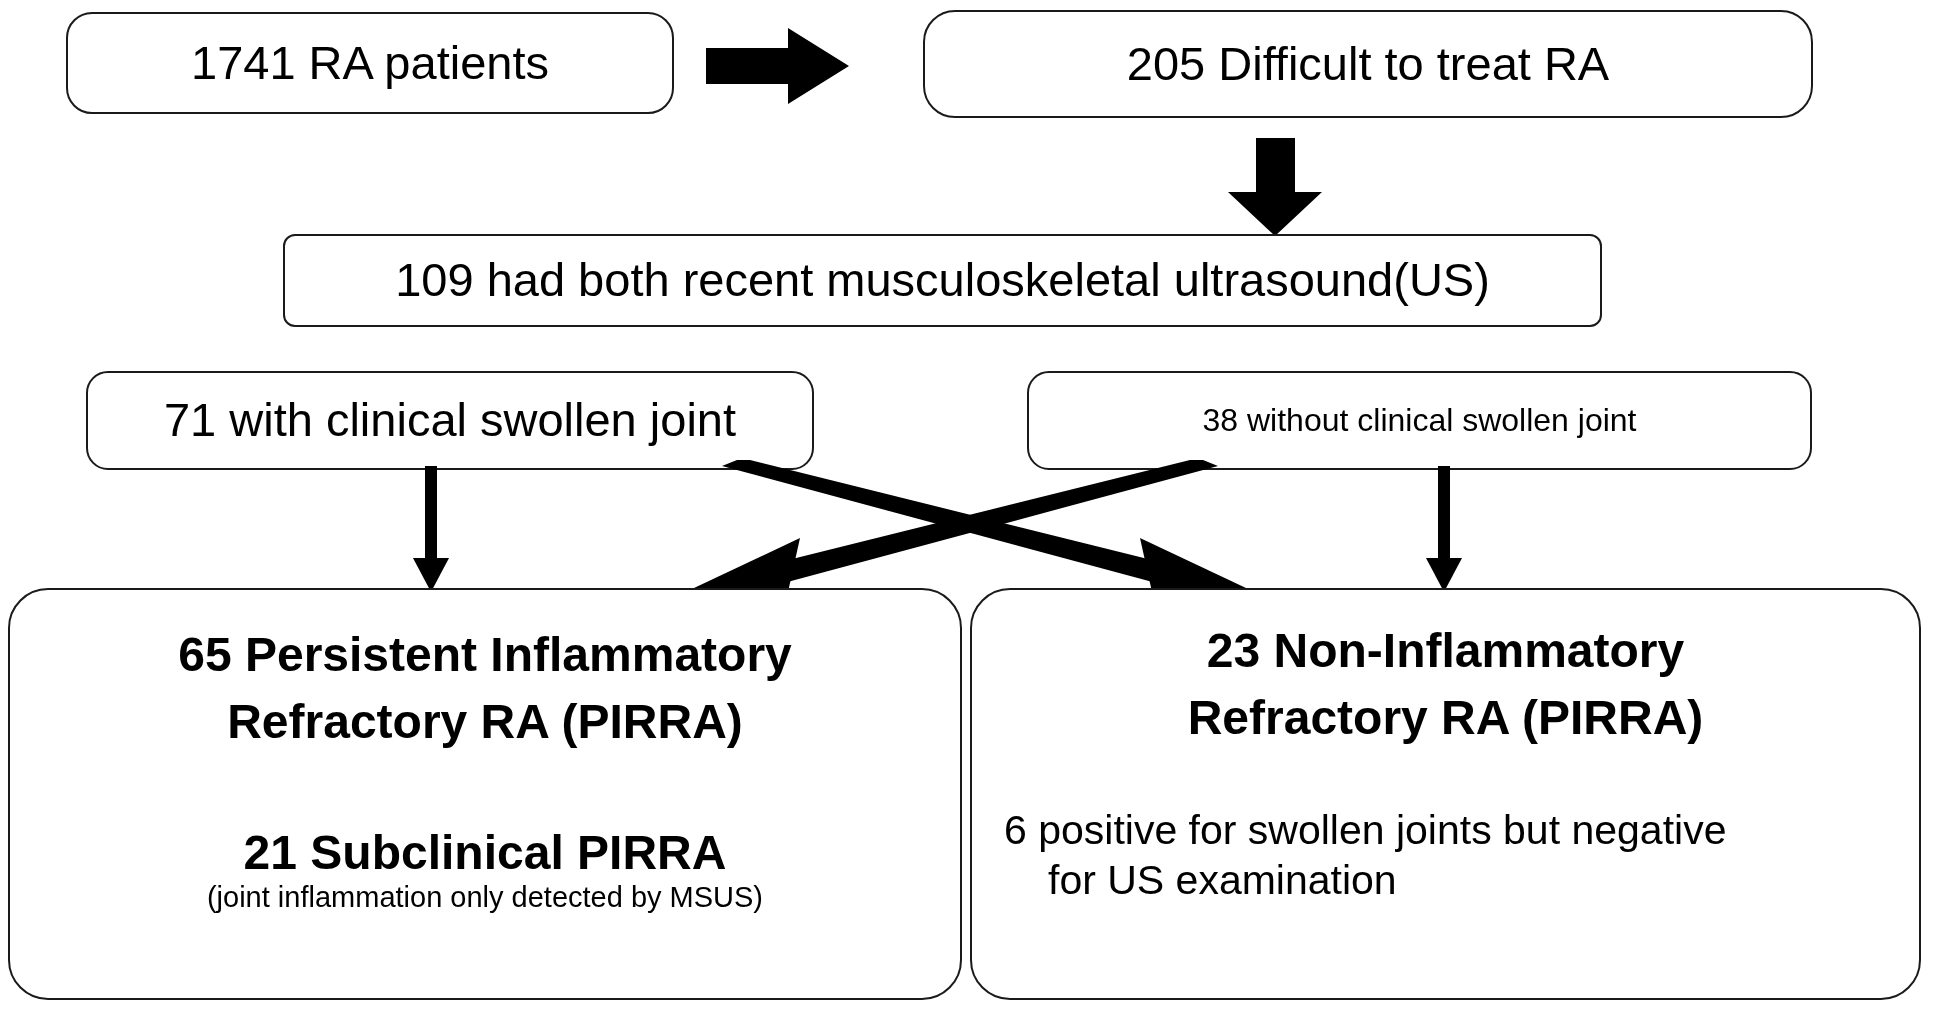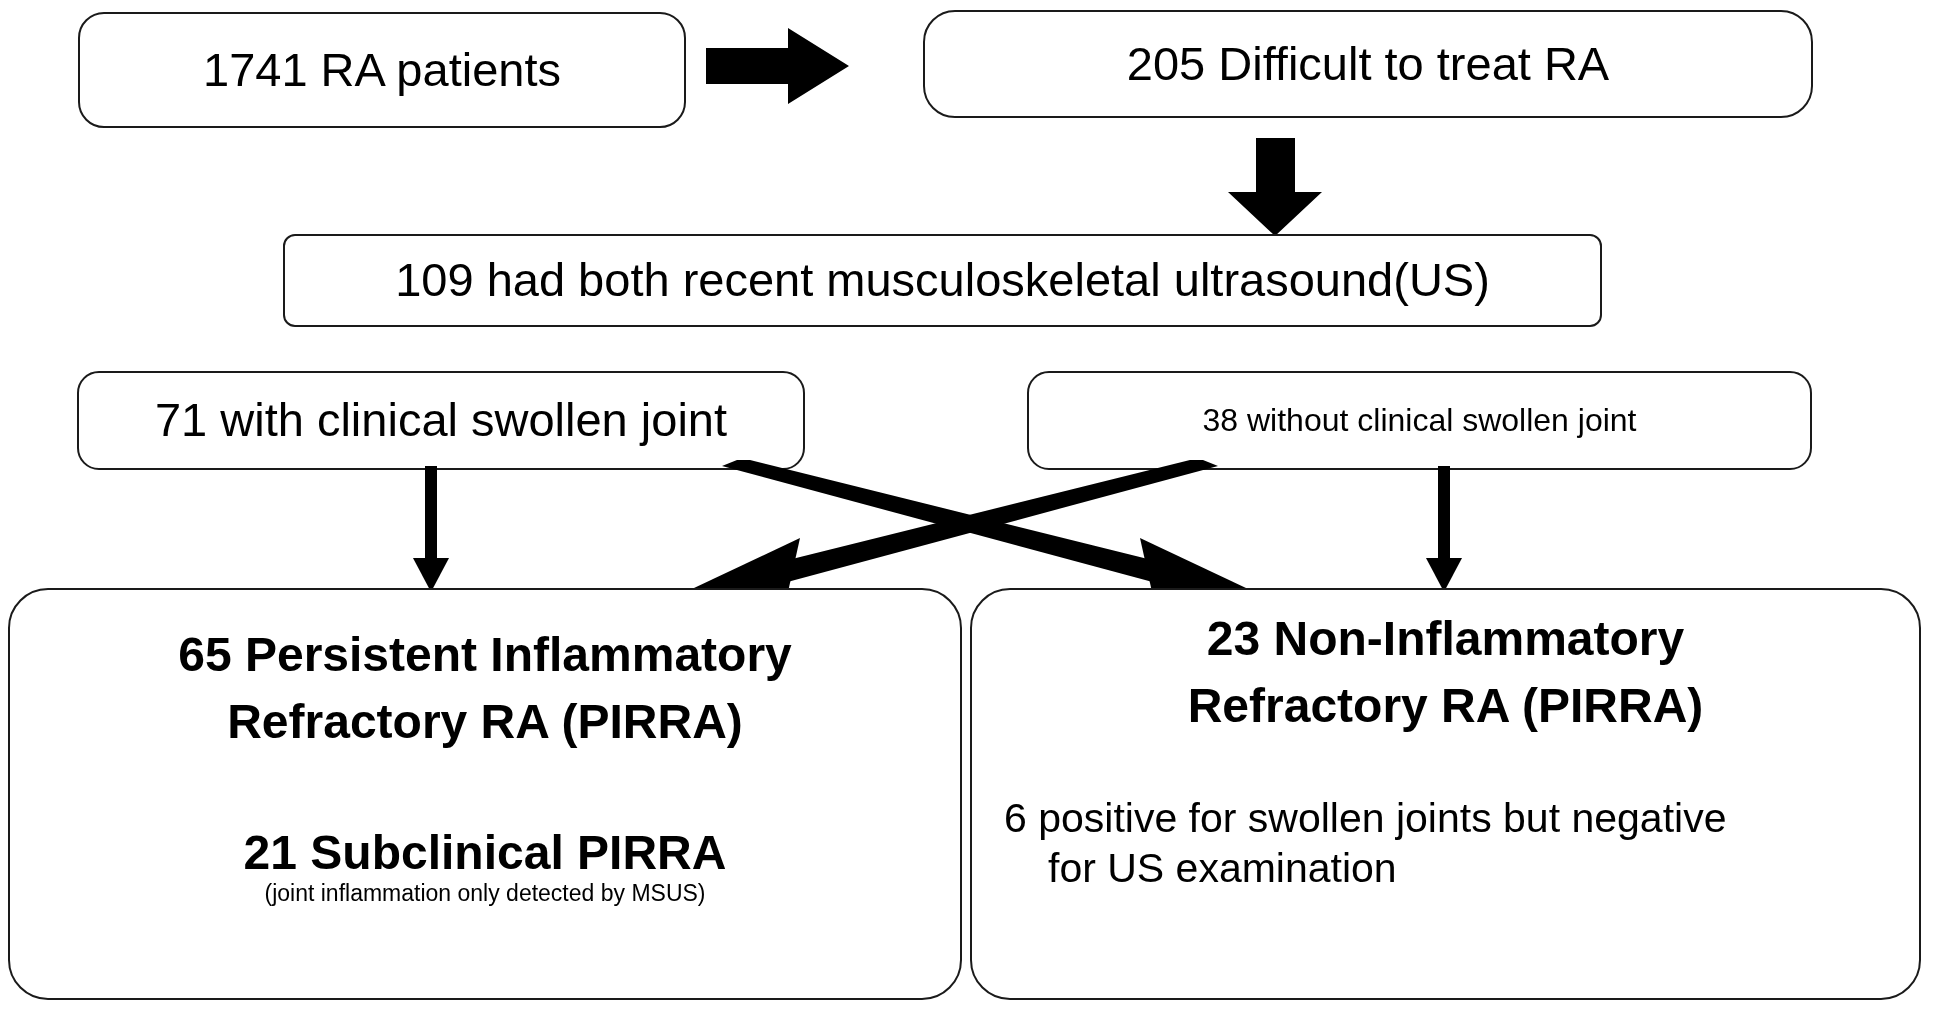--- a/index.html
+++ b/index.html
@@ -28,42 +28,42 @@
     text-align: center;
   }
   .node-line {
     display: block;
     white-space: nowrap;
     line-height: 1.12;
   }
 
   
   #node-total {
-    left: 78px; top: 12px; width: 608px; height: 116px;
+    left: 66px; top: 12px; width: 608px; height: 102px;
     border-radius: 26px;
     align-items: center;
   }
   #node-total .node-line { font-size: 47px; }
 
   #node-d2t {
     left: 923px; top: 10px; width: 890px; height: 108px;
     border-radius: 32px;
   }
   #node-d2t .node-line { font-size: 47px; }
 
   
   #node-us {
     left: 283px; top: 234px; width: 1319px; height: 93px;
     border-radius: 12px;
   }
   #node-us .node-line { font-size: 47px; }
 
   
   #node-swollen {
-    left: 77px; top: 371px; width: 728px; height: 99px;
+    left: 86px; top: 371px; width: 728px; height: 99px;
     border-radius: 22px;
   }
   #node-swollen .node-line { font-size: 47px; }
 
   #node-noswollen {
     left: 1027px; top: 371px; width: 785px; height: 99px;
     border-radius: 22px;
   }
   #node-noswollen .node-line { font-size: 32px; }
 
@@ -71,36 +71,36 @@
   #node-pirra {
     left: 8px; top: 588px; width: 954px; height: 412px;
     border-radius: 40px;
     justify-content: flex-start;
     padding-top: 28px;
   }
   #node-nirra {
     left: 970px; top: 588px; width: 951px; height: 412px;
     border-radius: 40px;
     justify-content: flex-start;
-    padding-top: 12px;
+    padding-top: 24px;
   }
 
   .title-bold {
     font-size: 48px;
     font-weight: bold;
     line-height: 1.22;
     margin-top: 8px;
   }
   .sub-bold {
     font-size: 48px;
     font-weight: bold;
     line-height: 1.15;
   }
   .note-small {
-    font-size: 23px;
+    font-size: 29px;
     line-height: 1.18;
   }
   .note-med {
     font-size: 41px;
     line-height: 1.22;
   }
   .spacer-lg { height: 58px; }
   .spacer-md { height: 74px; }
 
   .left-align-block {

